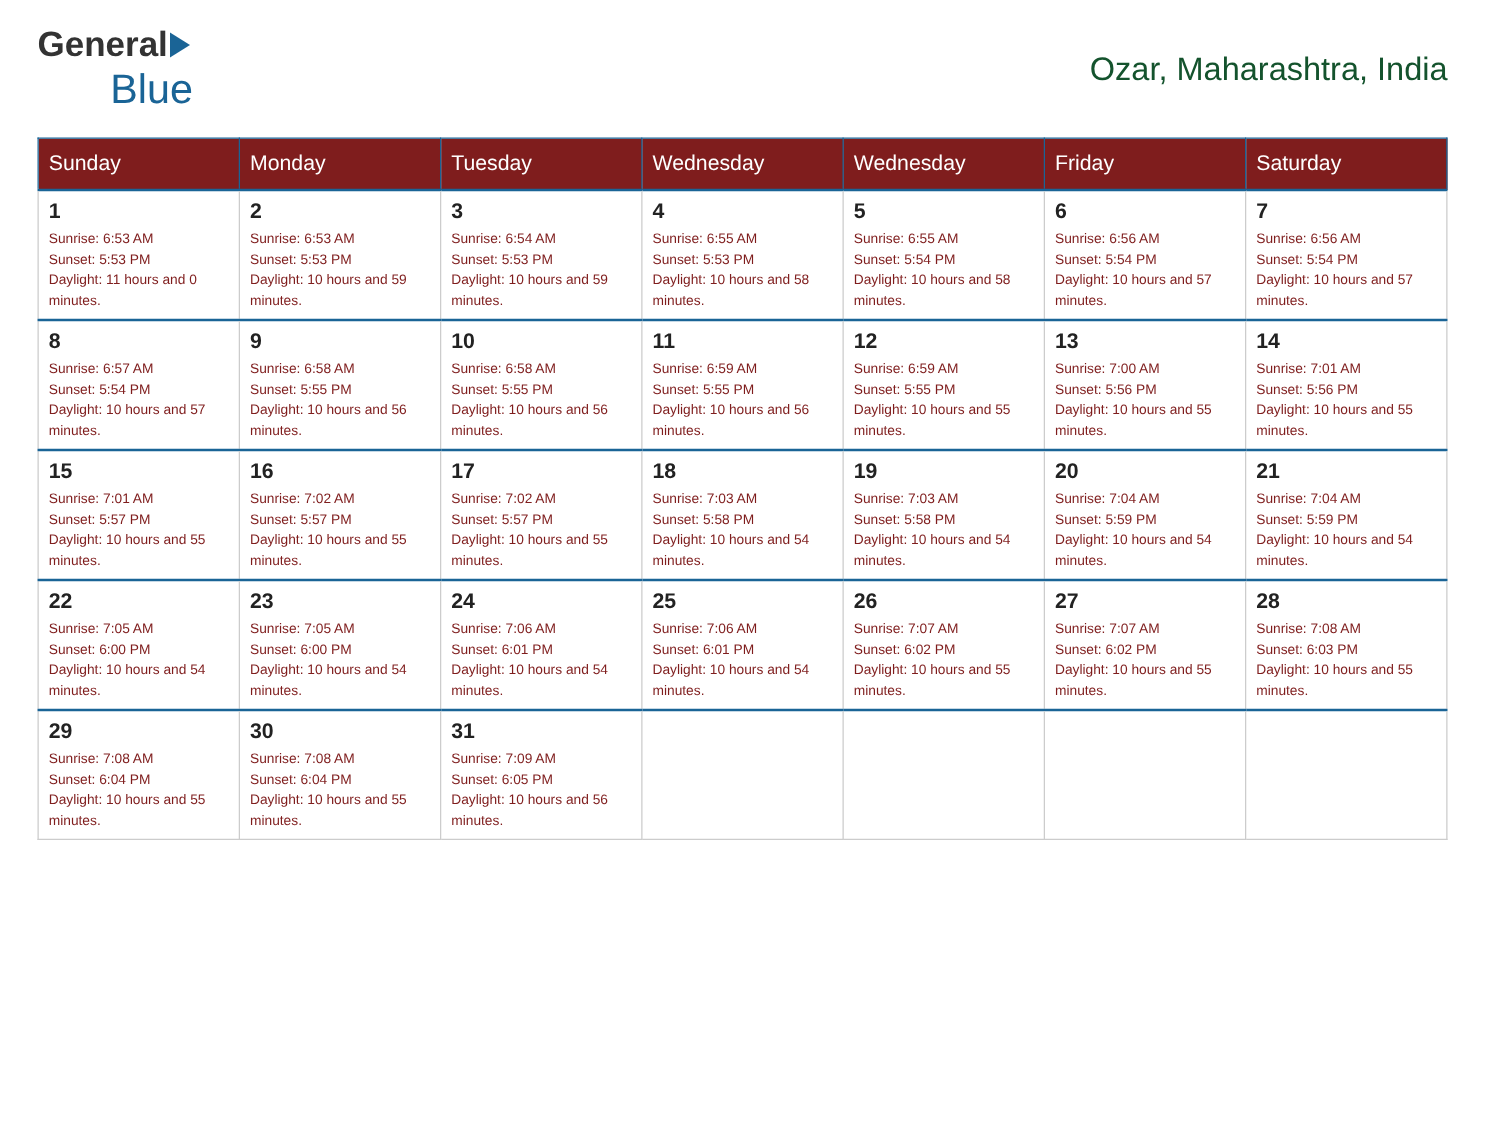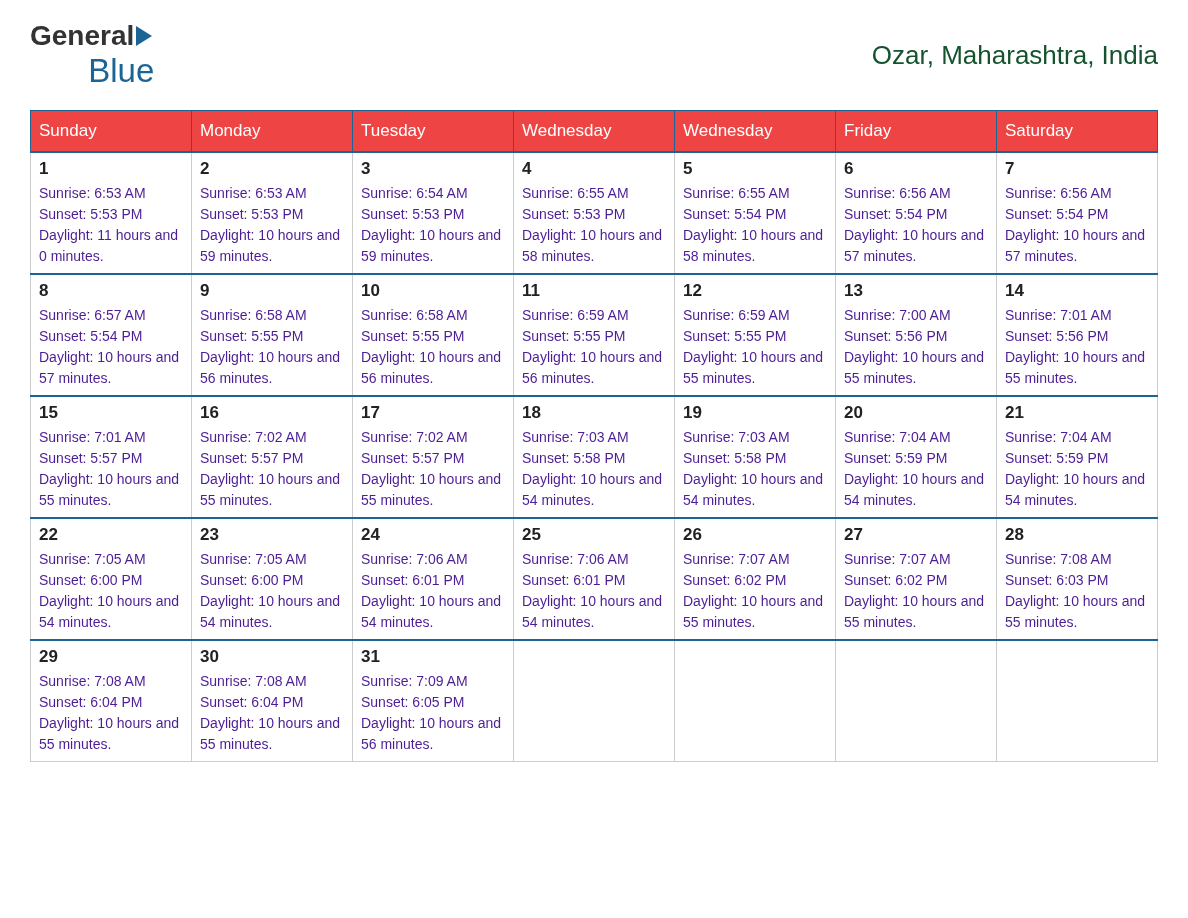--- a/index.html
+++ b/index.html
@@ -49,21 +49,21 @@
       font-size: 26px;
       color: #14532d;
       margin-top: 20px;
     }
     .calendar {
       width: 100%;
       border-collapse: collapse;
       border: 1px solid #aaa;
     }
     .calendar th {
-      background: #ef4444;
+      background: #7f1d1d;
       color: #fff;
       padding: 10px 8px;
       font-size: 17px;
       font-weight: normal;
       text-align: left;
       border: 1px solid #1a6496;
     }
     .calendar td {
       vertical-align: top;
       padding: 6px 8px;
@@ -78,23 +78,23 @@
       border-top: 2px solid #1a6496;
     }
     .day-num {
       font-size: 17px;
       font-weight: bold;
       color: #222;
       margin-bottom: 4px;
       display: block;
     }
     .day-info {
-      font-size: 14px;
+      font-size: 11px;
       line-height: 1.5;
-      color: #4c1d95;
+      color: #7f1d1d;
     }
     .empty-cell {
       background: #fff;
     }
   </style>
 </head>
 <body>
 
 <div class="header">
   <div class="logo">

